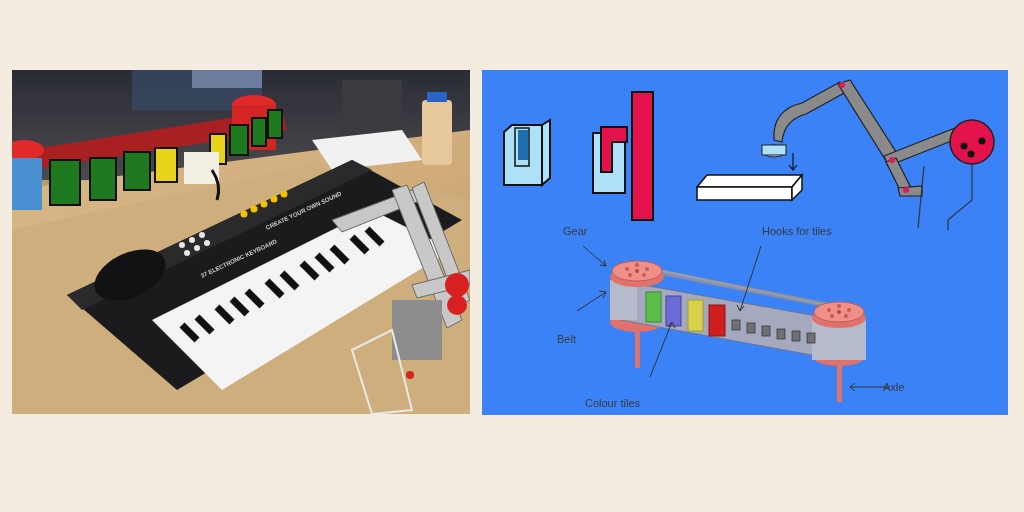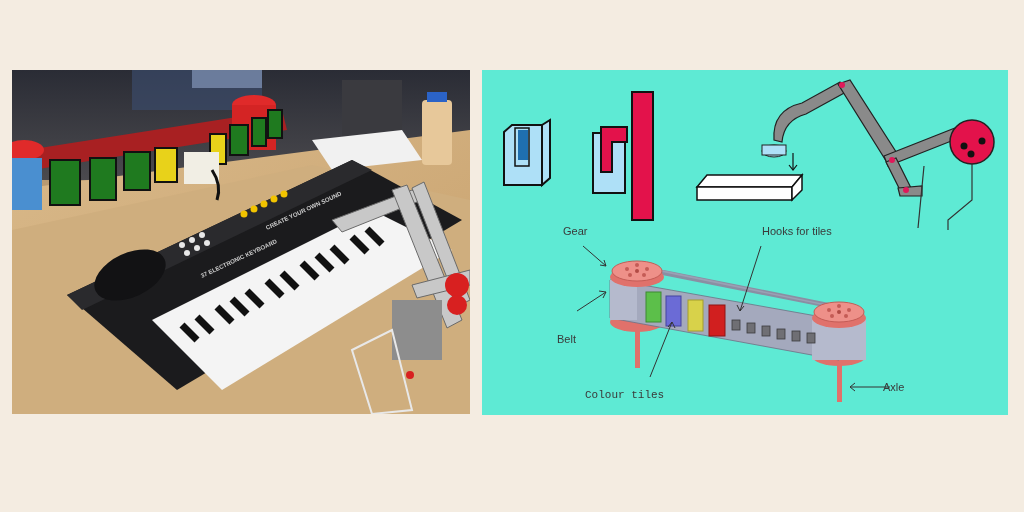--- a/index.html
+++ b/index.html
@@ -5,21 +5,21 @@
   html, body { margin:0; padding:0; }
   body {
     width:1024px; height:512px; background:#f4ece1; position:relative; overflow:hidden;
     font-family:"Liberation Sans", sans-serif;
   }
   .photo {
     position:absolute; left:12px; top:70px; width:458px; height:344px; overflow:hidden;
     background:#b89a72;
   }
   .diagram {
-    position:absolute; left:482px; top:70px; width:526px; height:345px; background:#5eead4; overflow:hidden;
+    position:absolute; left:482px; top:70px; width:526px; height:345px; background:#3b82f6; overflow:hidden;
   }
   .photo svg, .diagram svg { position:absolute; left:0; top:0; }
   .label {
     position:absolute; font-size:11px; color:#3a3a3a; white-space:nowrap;
     font-family:"Liberation Sans", sans-serif;
   }
   .kb-text { font-size:6px; fill:#cfcfcf; font-family:"Liberation Sans", sans-serif; font-weight:bold; }
 </style>
 </head>
 <body>
@@ -229,15 +229,15 @@
       <line x1="168" y1="307" x2="190" y2="252"></line>
       <polyline points="186,257 190,252 193,258"></polyline>
       <line x1="408" y1="317" x2="368" y2="317"></line>
       <polyline points="373,313 368,317 373,321"></polyline>
     </g>
   </svg>
 
   <div class="label" style="left:81px; top:155px;">Gear</div>
   <div class="label" style="left:58px; top:263px;padding-left:17px;">Belt</div>
   <div class="label" style="left:280px; top:155px;">Hooks for tiles</div>
-  <div class="label" style="left:103px; top:319px;font-family:Liberation Mono, monospace;">Colour tiles</div>
+  <div class="label" style="left:103px; top:327px;">Colour tiles</div>
   <div class="label" style="left:401px; top:311px;">Axle</div>
 </div>
 
 </body></html>

